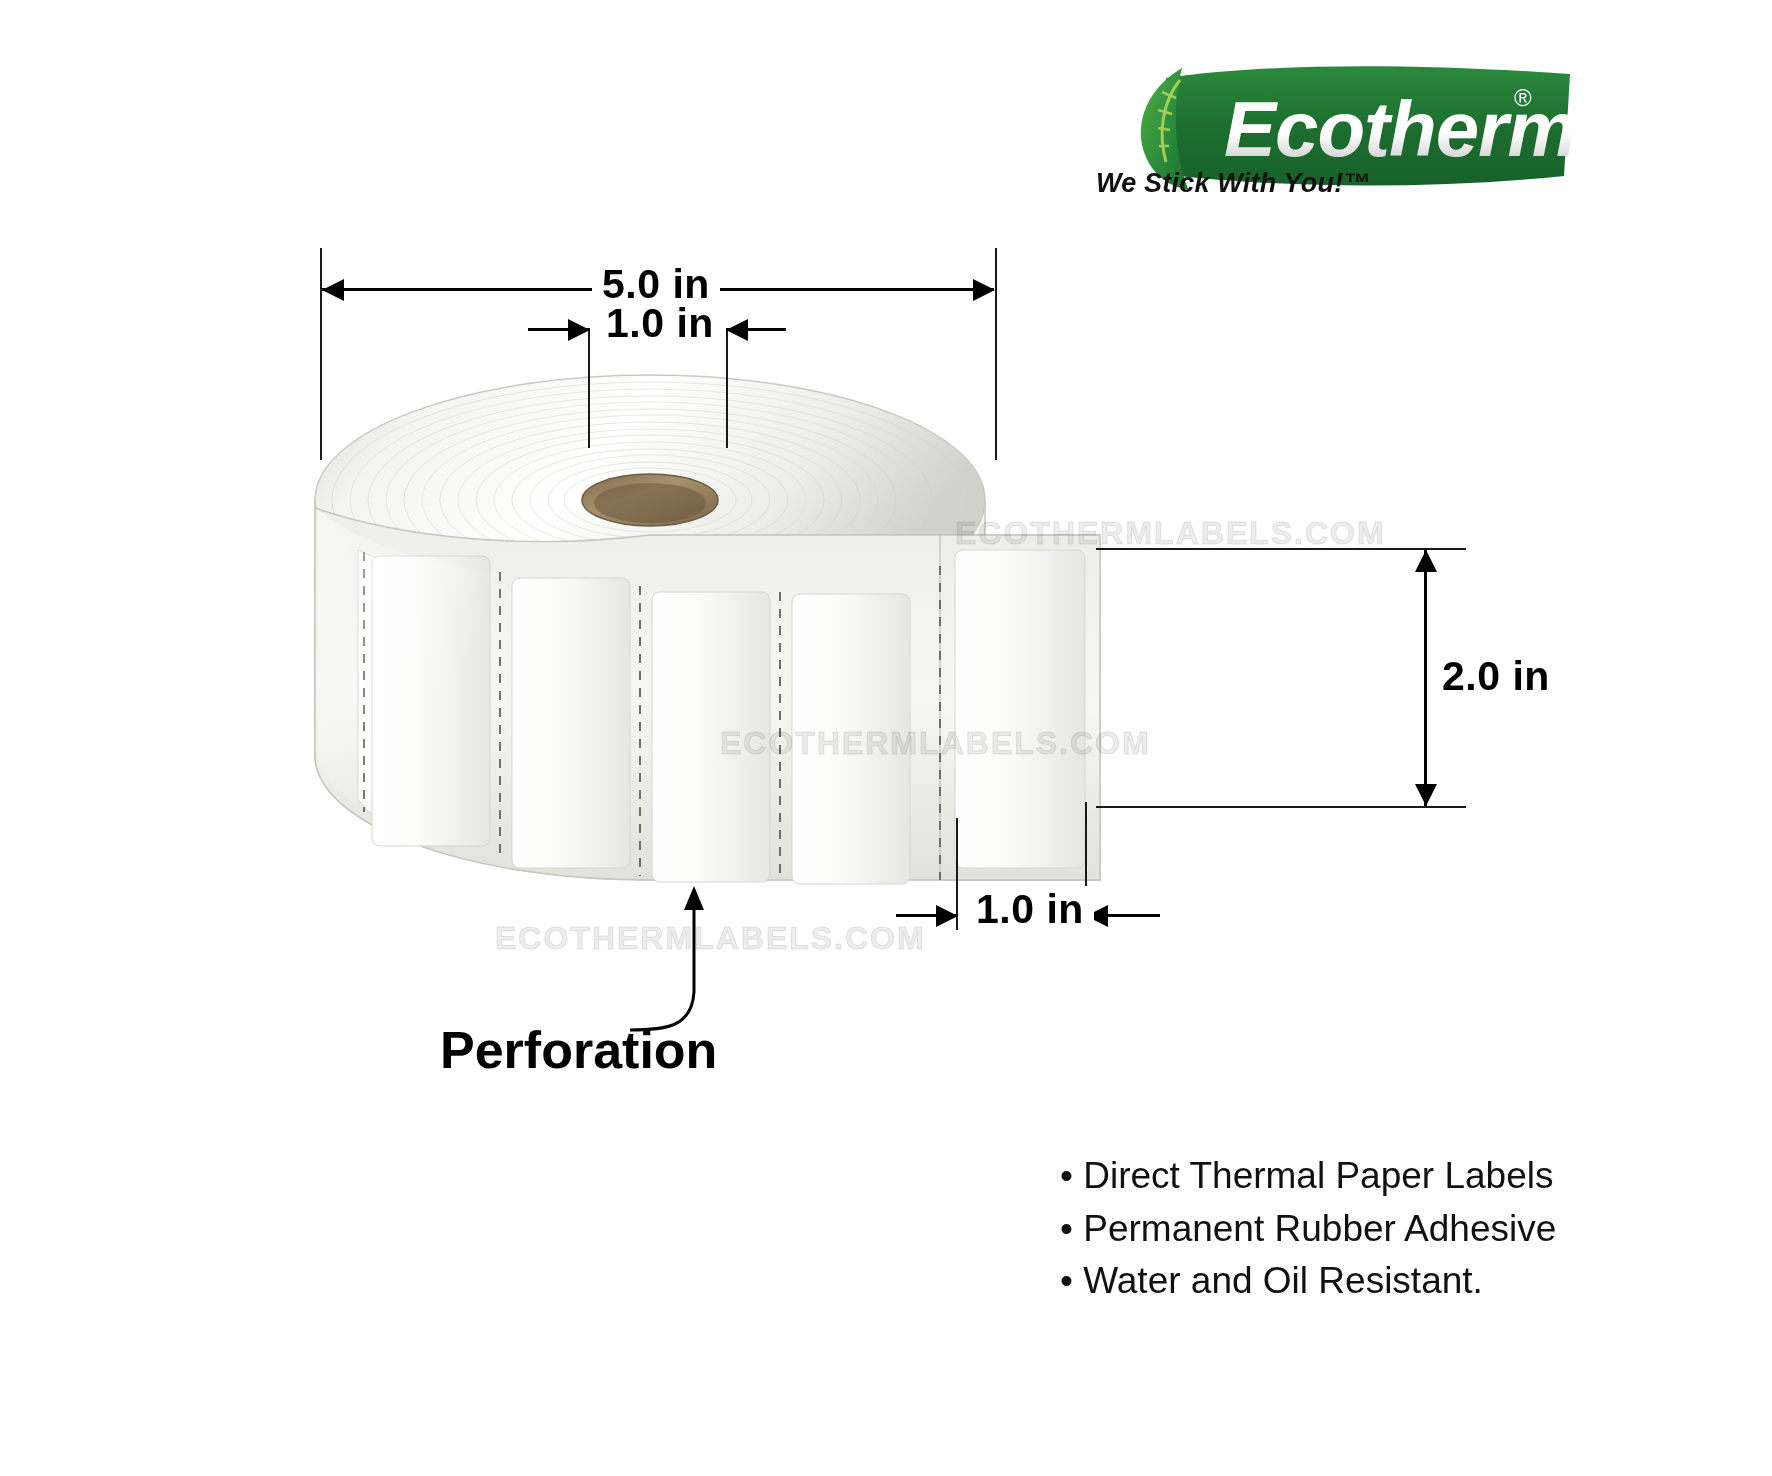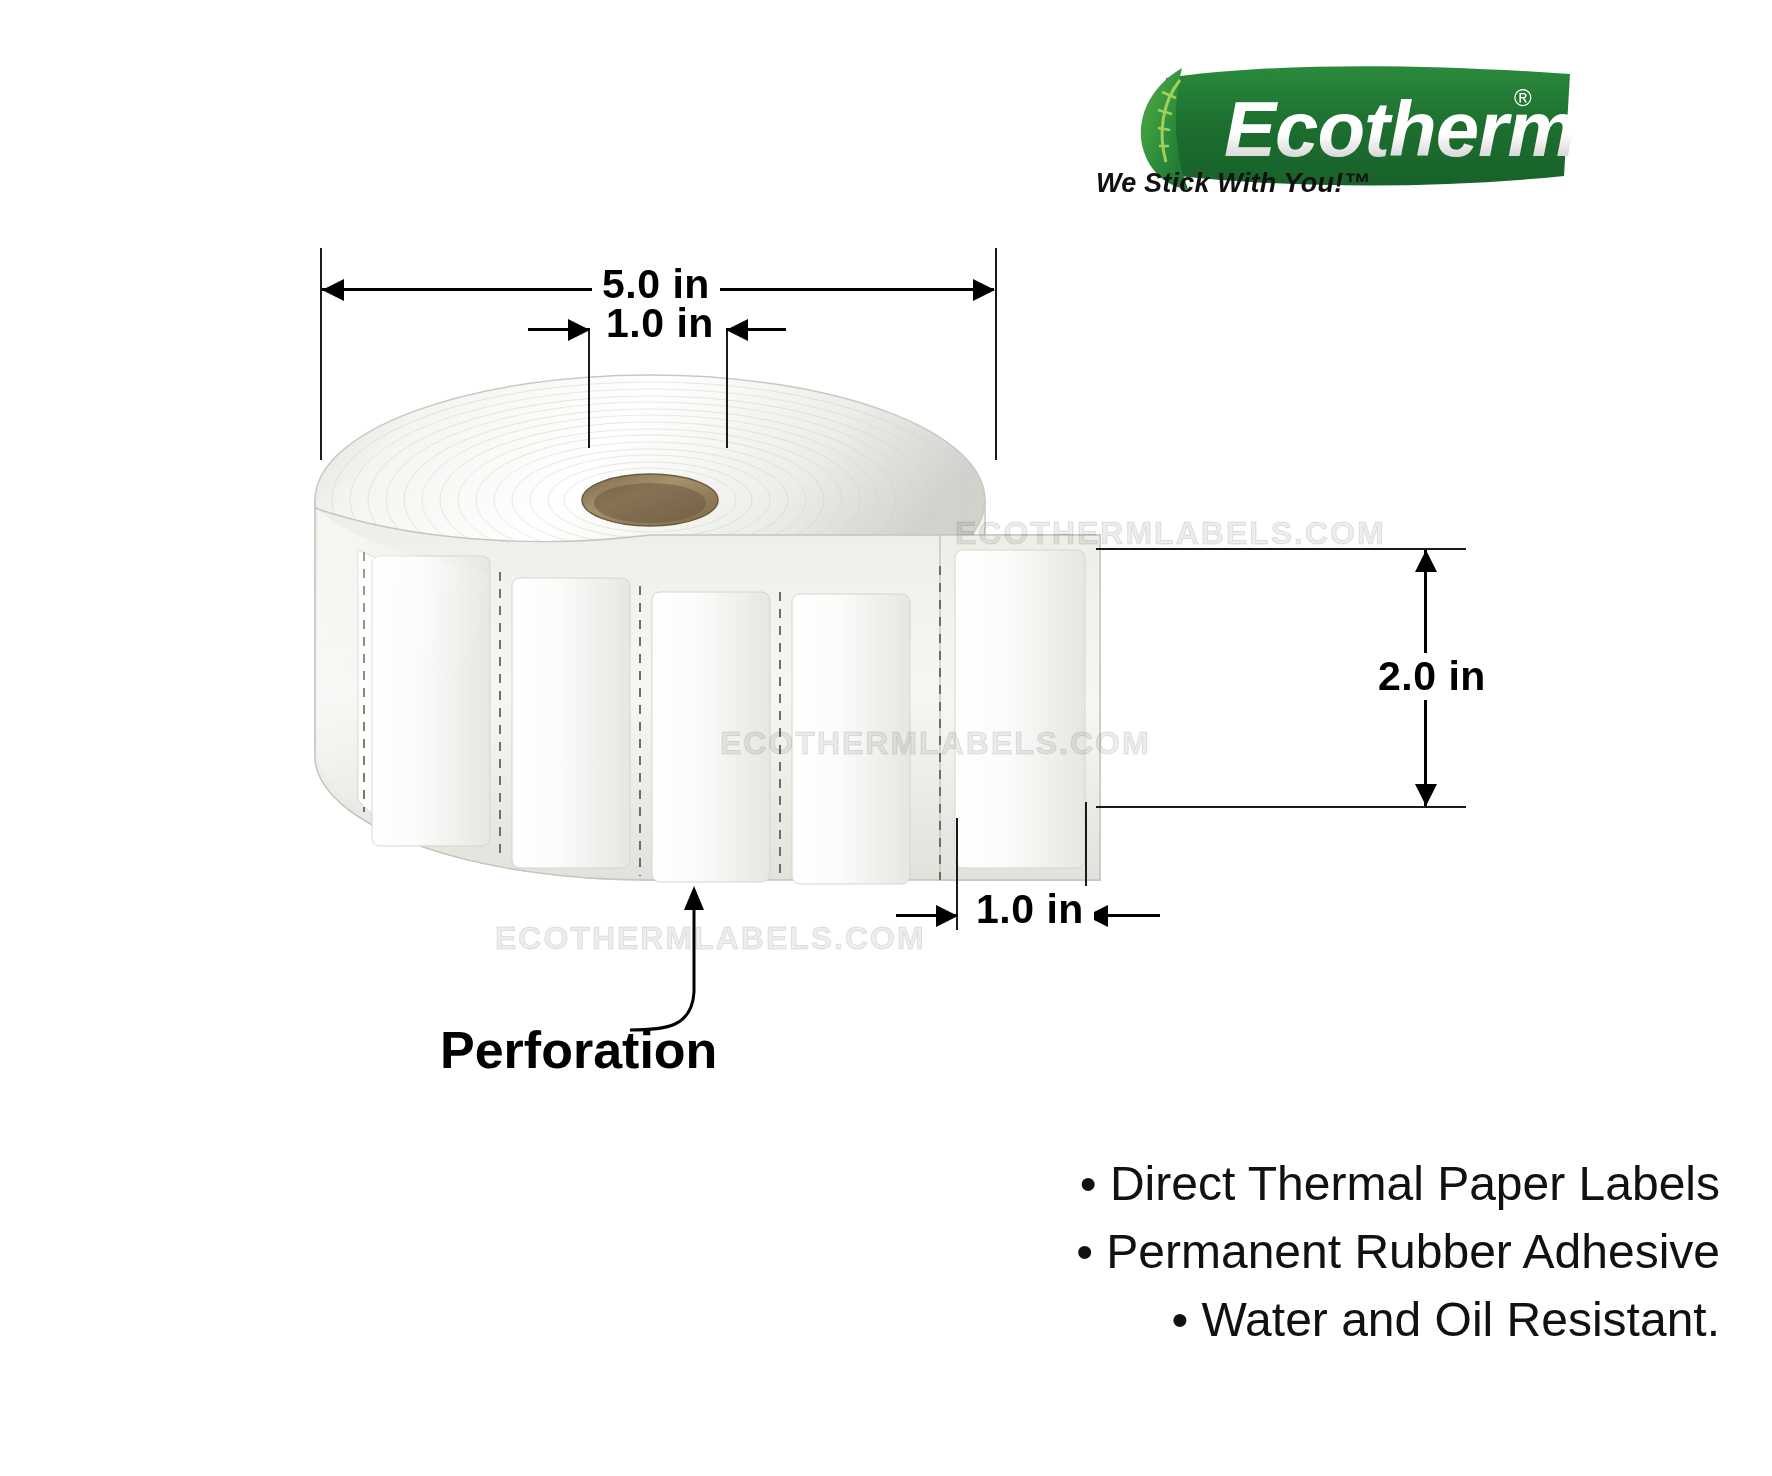--- a/index.html
+++ b/index.html
@@ -38,21 +38,21 @@
 
   .arrowL,.arrowR,.arrowU,.arrowD{width:0;height:0;position:absolute;}
   .arrowL{border-top:11px solid transparent;border-bottom:11px solid transparent;border-right:22px solid #000;}
   .arrowR{border-top:11px solid transparent;border-bottom:11px solid transparent;border-left:22px solid #000;}
   .arrowU{border-left:11px solid transparent;border-right:11px solid transparent;border-bottom:22px solid #000;}
   .arrowD{border-left:11px solid transparent;border-right:11px solid transparent;border-top:22px solid #000;}
 
   
   #bullets{left:1060px;top:1150px;width:660px;}
   #bullets .b{
-    font-size:48px;color:#111;line-height:1.42;text-align:right;
+    font-size:37px;color:#111;line-height:1.42;text-align:left;
     white-space:nowrap;font-weight:400;
   }
 
   
   #perf-label{left:440px;top:1020px;font-size:52px;font-weight:bold;color:#000;}
 
   
   .wm{
     color:rgba(0,0,0,0.07);
     font-size:32px;font-weight:bold;letter-spacing:2px;
@@ -228,21 +228,21 @@
     <div class="abs arrowL" style="left:726px;top:319px;"></div>
     <div class="abs dim dimbg" style="left:596px;top:300px;">1.0 in</div>
   </div>
 
   <div class="abs">
     <div class="abs thinh" style="left:1096px;top:548px;width:370px;"></div>
     <div class="abs thinh" style="left:1096px;top:806px;width:370px;"></div>
     <div class="abs vline" style="left:1424px;top:550px;width:3px;height:256px;"></div>
     <div class="abs arrowU" style="left:1415px;top:550px;"></div>
     <div class="abs arrowD" style="left:1415px;top:784px;"></div>
-    <div class="abs dim dimbg" style="left:1368px;top:653px;">2.0 in</div>
+    <div class="abs dim dimbg" style="left:1432px;top:653px;">2.0 in</div>
   </div>
 
   <div class="abs">
     <div class="abs thinv" style="left:956px;top:818px;height:112px;"></div>
     <div class="abs thinv" style="left:1085px;top:802px;height:128px;"></div>
     <div class="abs hline" style="left:896px;top:914px;width:62px;"></div>
     <div class="abs arrowR" style="left:936px;top:905px;"></div>
     <div class="abs hline" style="left:1086px;top:914px;width:74px;"></div>
     <div class="abs arrowL" style="left:1086px;top:905px;"></div>
     <div class="abs dim dimbg" style="left:966px;top:886px;">1.0 in</div>

